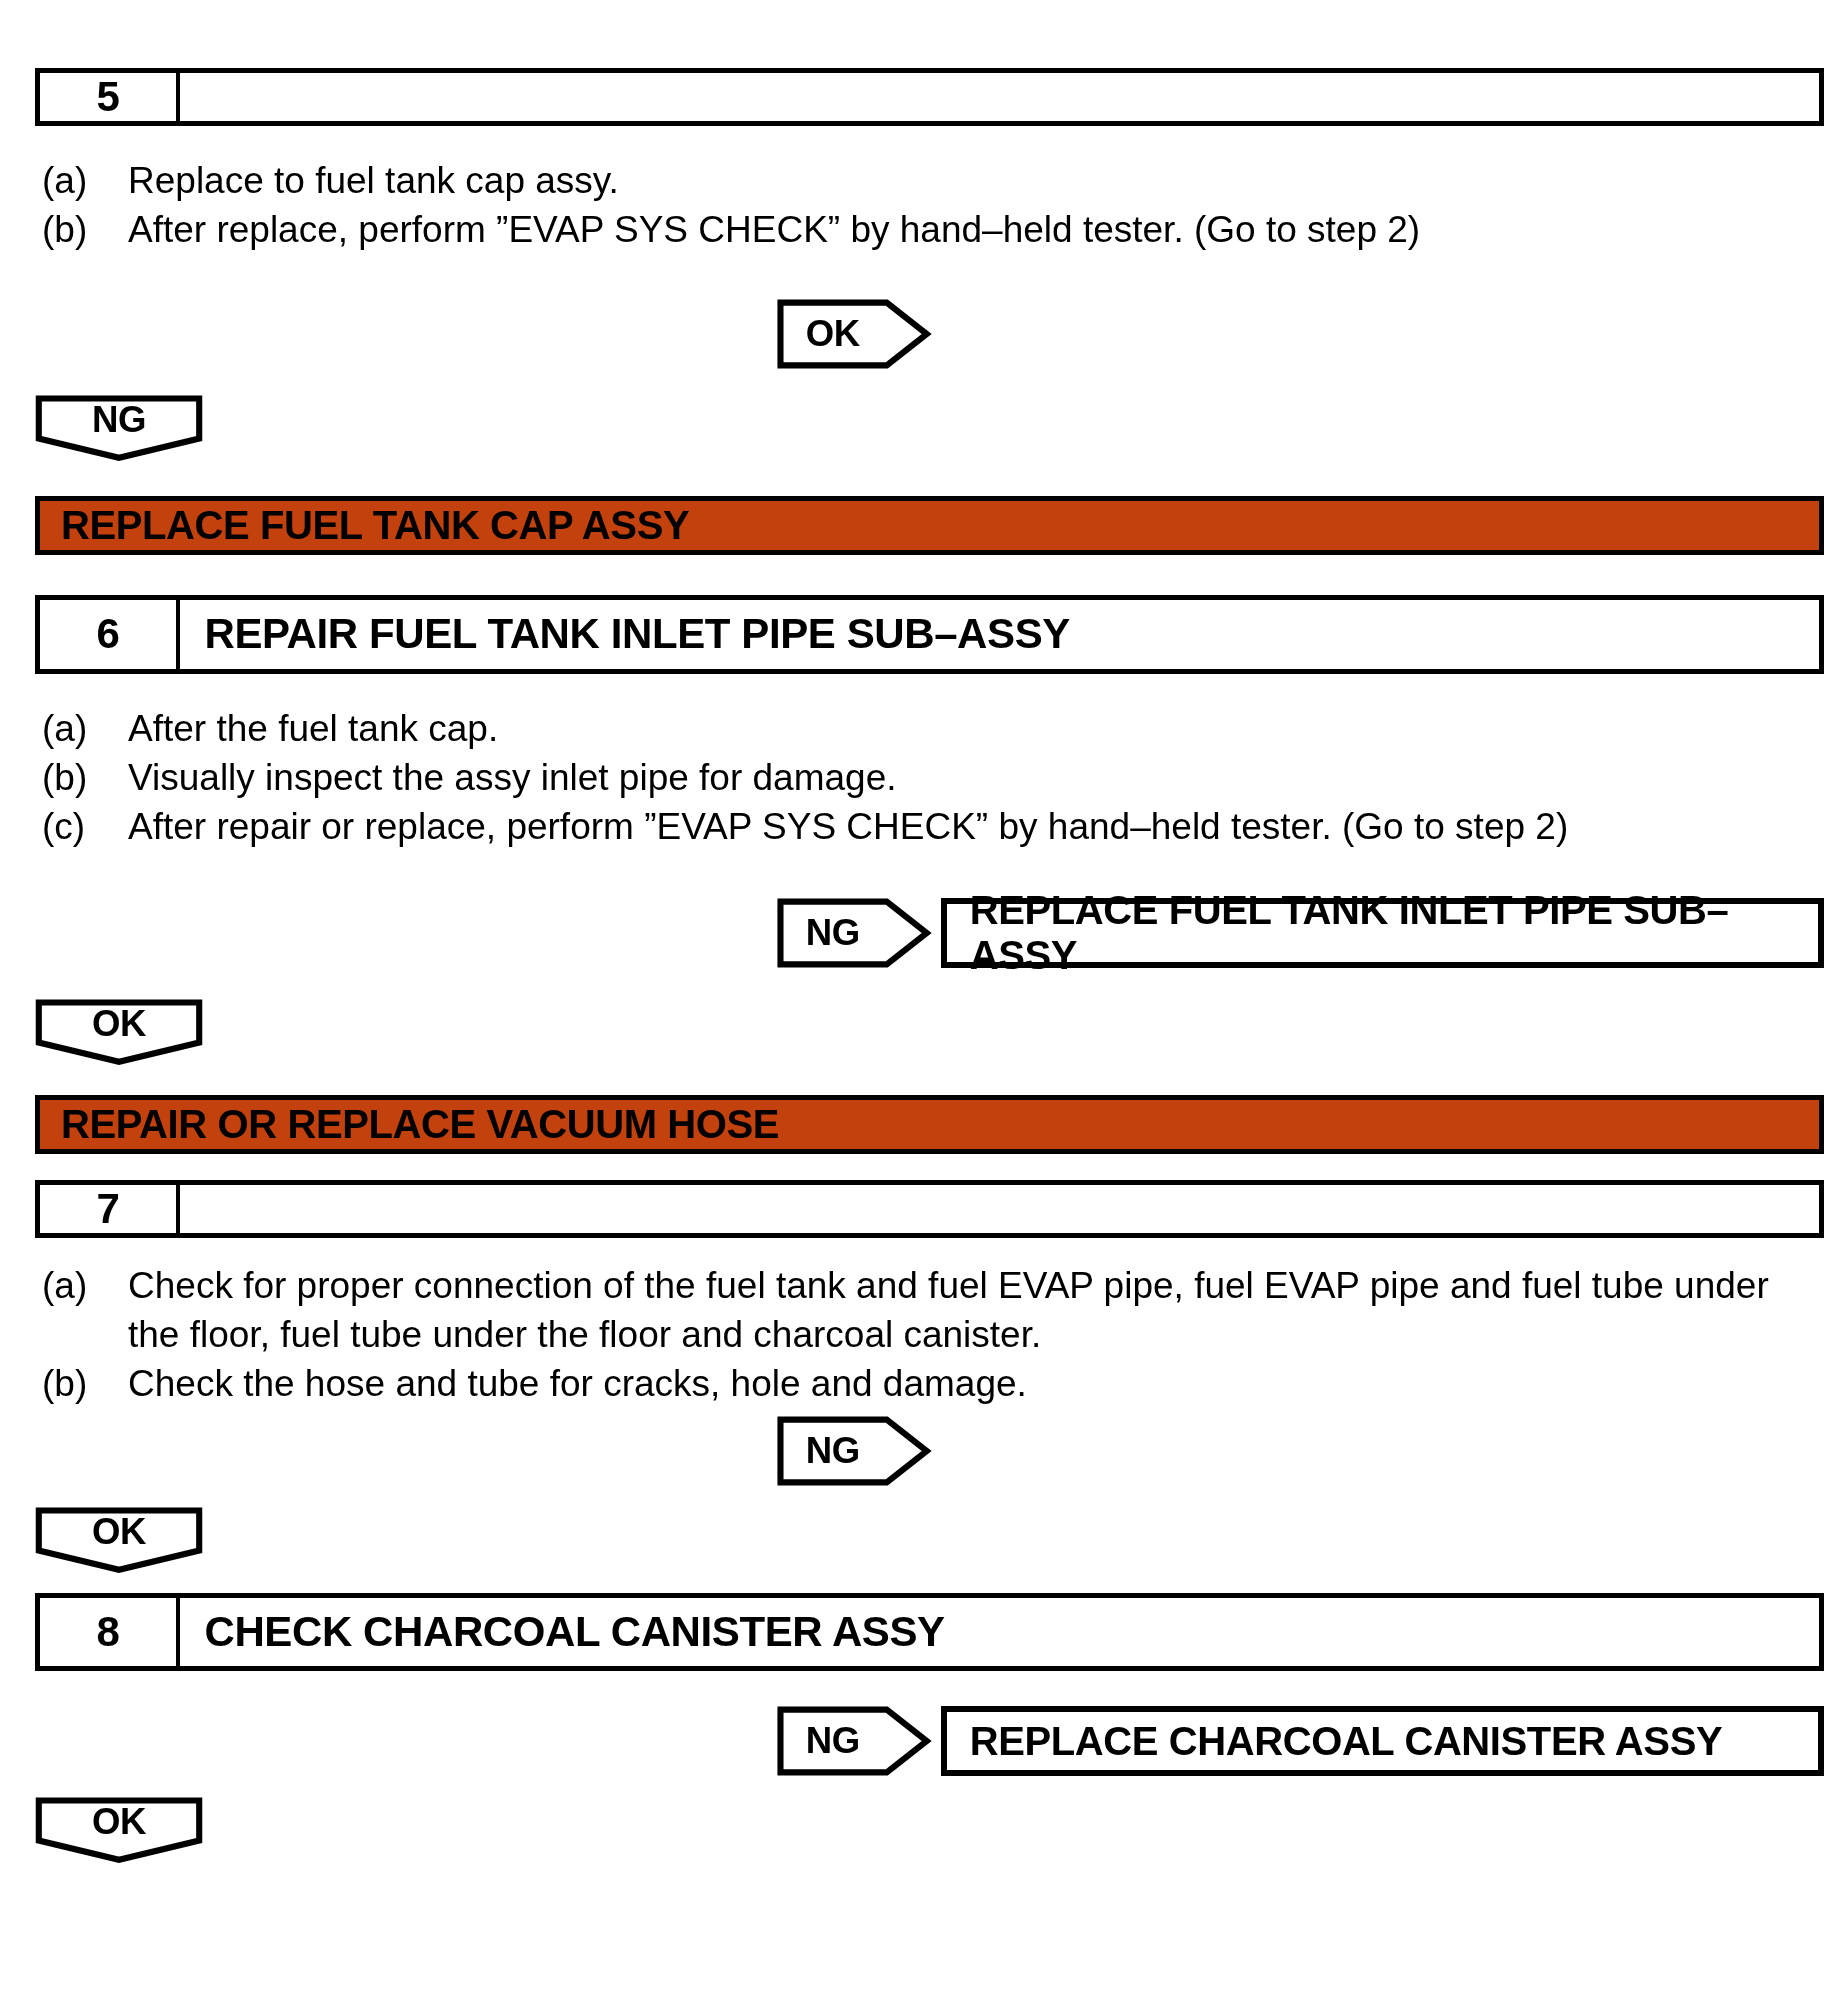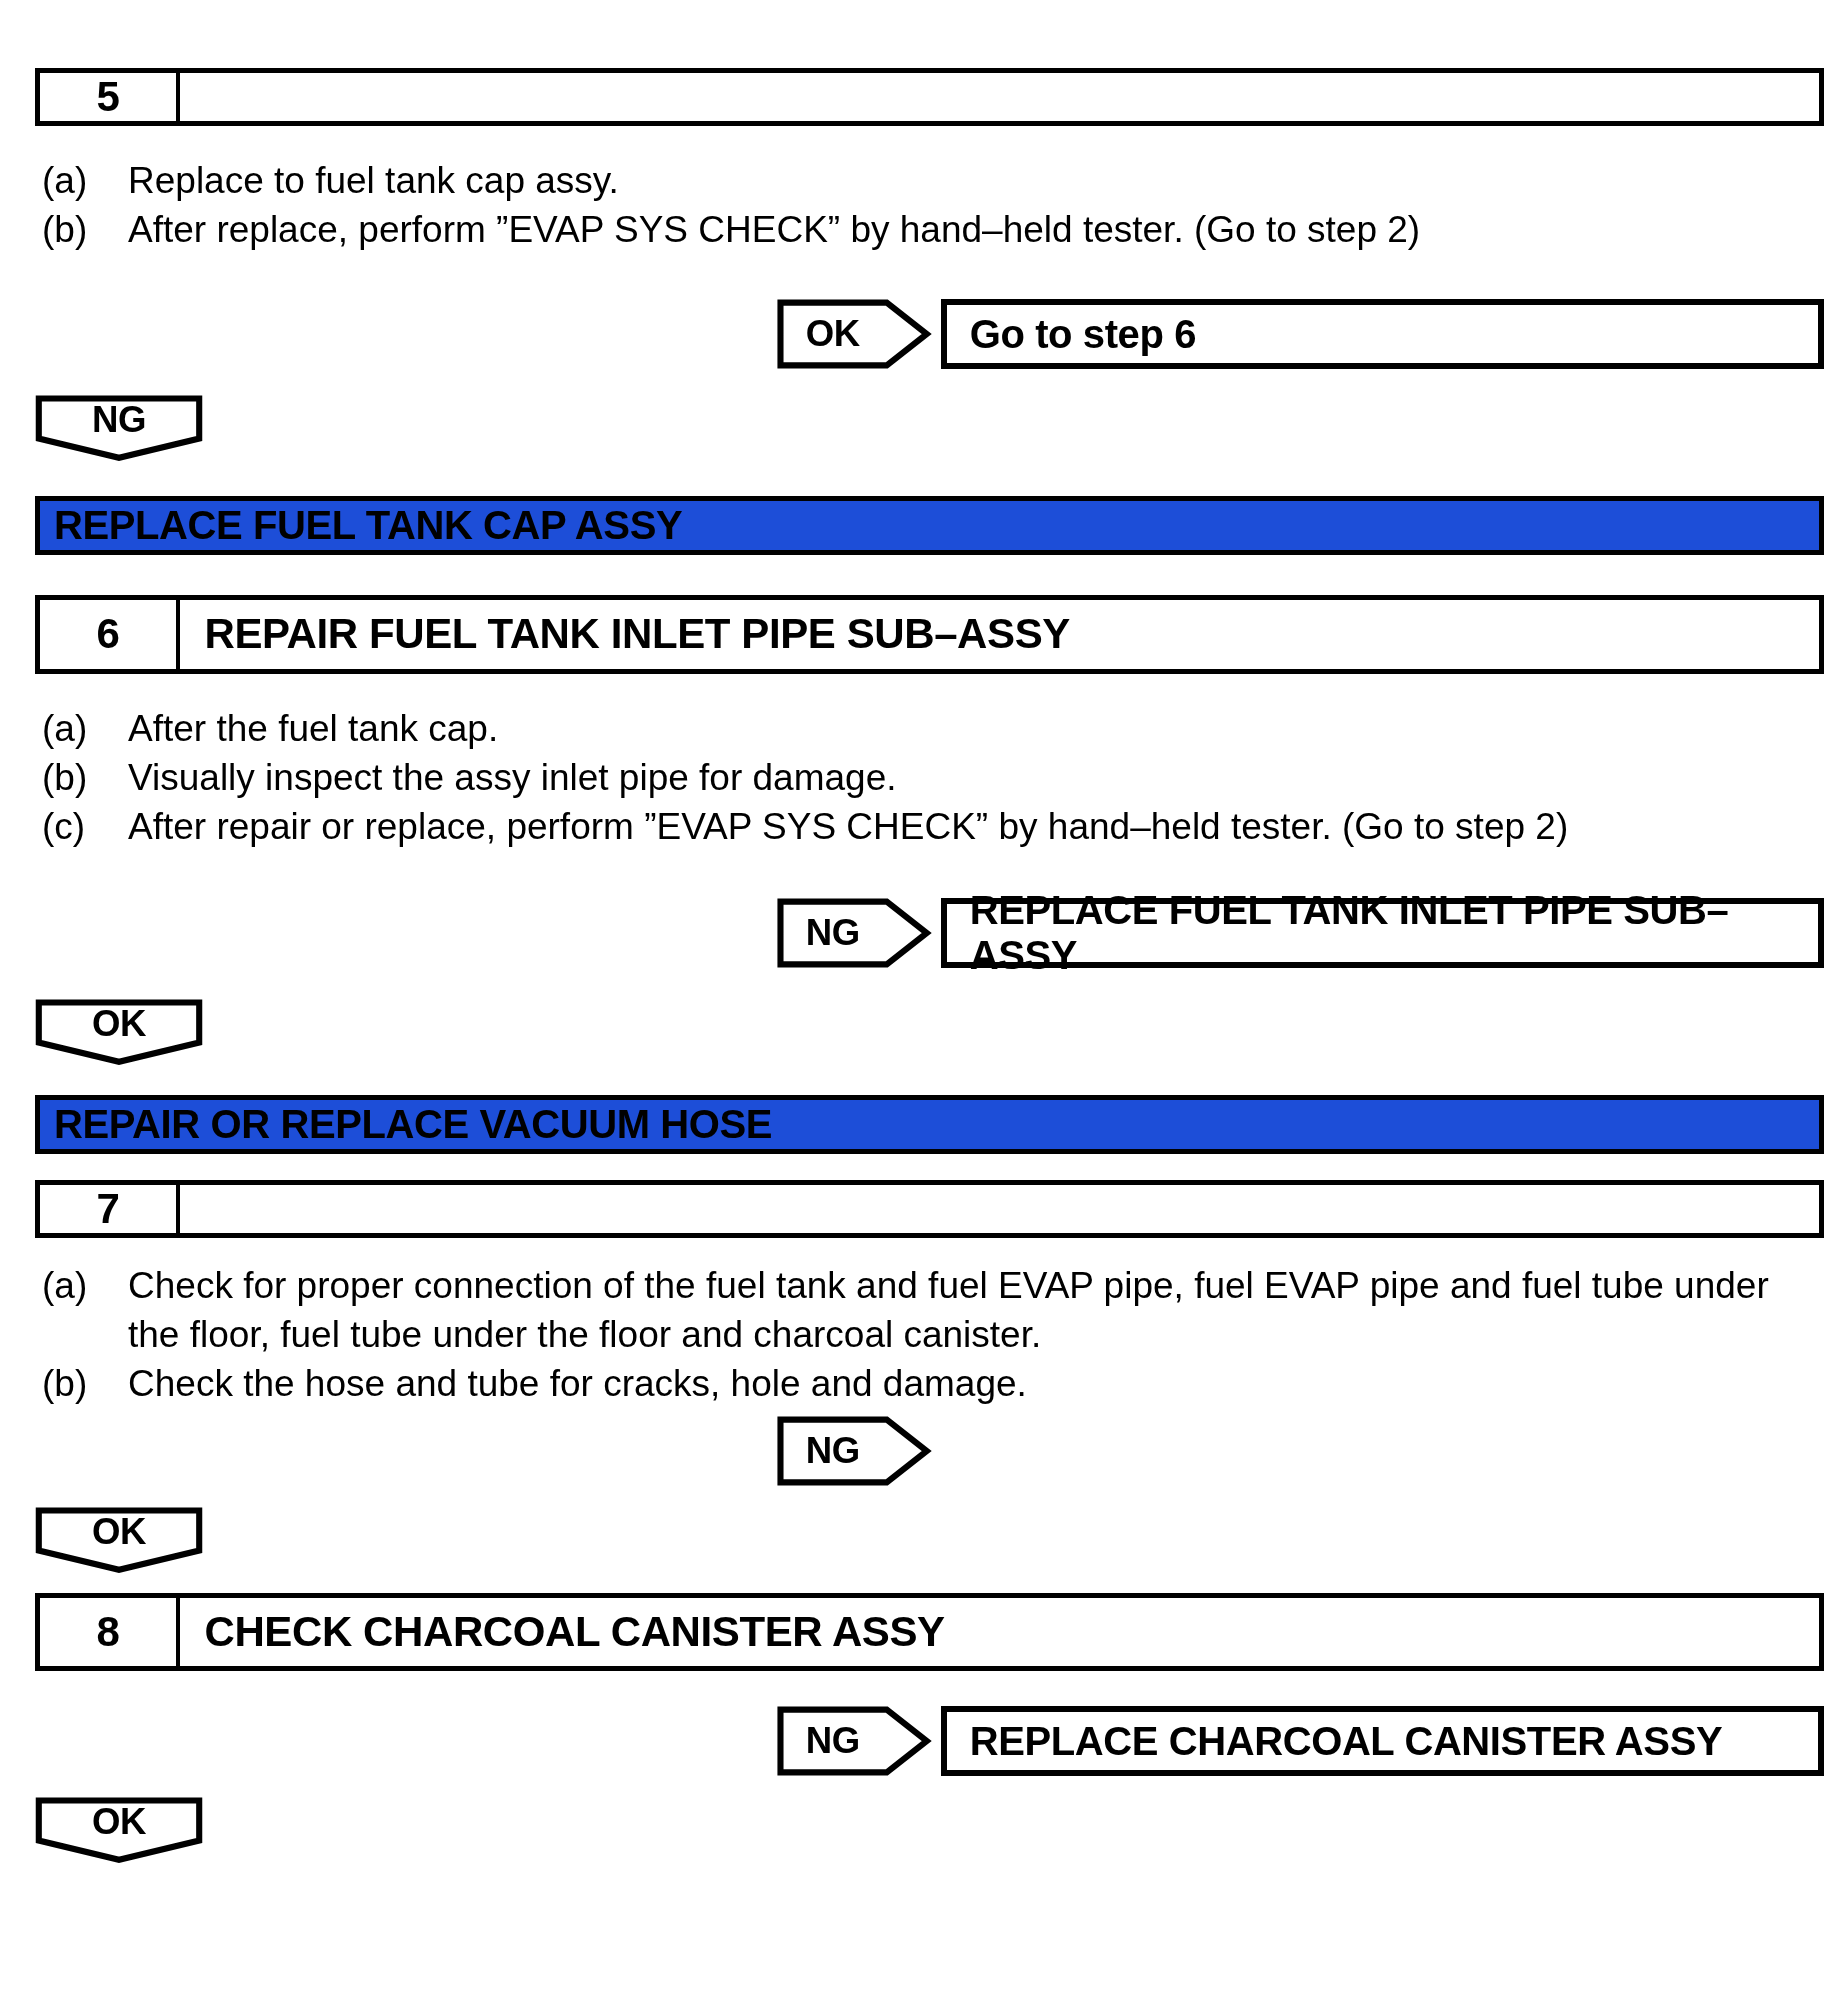--- a/index.html
+++ b/index.html
@@ -38,23 +38,23 @@
     display:flex;align-items:center;
     font-weight:bold;font-size:40px;letter-spacing:-0.4px;padding-left:23px;
   }
 
   
   .badge{width:168px;height:68px;}
   .badge svg{display:block;}
 
   
   .result-bar{
-    border:5.2px solid #000;height:49px;background:#1d4ed8;
+    border:5.2px solid #000;height:49px;background:#c2410c;
     display:flex;align-items:center;
-    font-weight:bold;font-size:40px;letter-spacing:-0.4px;padding-left:14px;
+    font-weight:bold;font-size:40px;letter-spacing:-0.4px;padding-left:21px;
   }
 
   svg text{
     font-family:"Liberation Sans",sans-serif;
     font-weight:bold;font-size:42px;letter-spacing:-0.5px;
   }
 
   
   .mt-items{margin-top:30px;}
   .mt-callout5{margin-top:45px;}
@@ -90,23 +90,20 @@
       <span class="item-label">(b)</span>
       <span class="item-text">After replace, perform ”EVAP SYS CHECK” by hand–held tester. (Go to step 2)</span>
     </div>
   </div>
 
   <div class="callout mt-callout5">
     <svg width="155" height="70" viewBox="0 0 178 80">
       <polygon points="4,4 126,4 172,40 126,76 4,76" fill="#fff" stroke="#000" stroke-width="7"></polygon>
       <text x="64" y="40" text-anchor="middle" dominant-baseline="central">OK</text>
     </svg>
-    <div class="callout-box">
-      <span>Go to step 6</span>
-    </div>
   </div>
 
   <div class="badge mt-badge1">
     <svg width="168" height="68" viewBox="0 0 192 78">
       <polygon points="4,4 188,4 188,50 96,72 4,50" fill="#fff" stroke="#000" stroke-width="7"></polygon>
       <text x="96" y="28" text-anchor="middle" dominant-baseline="central">NG</text>
     </svg>
   </div>
 
   <div class="result-bar mt-bar1">

